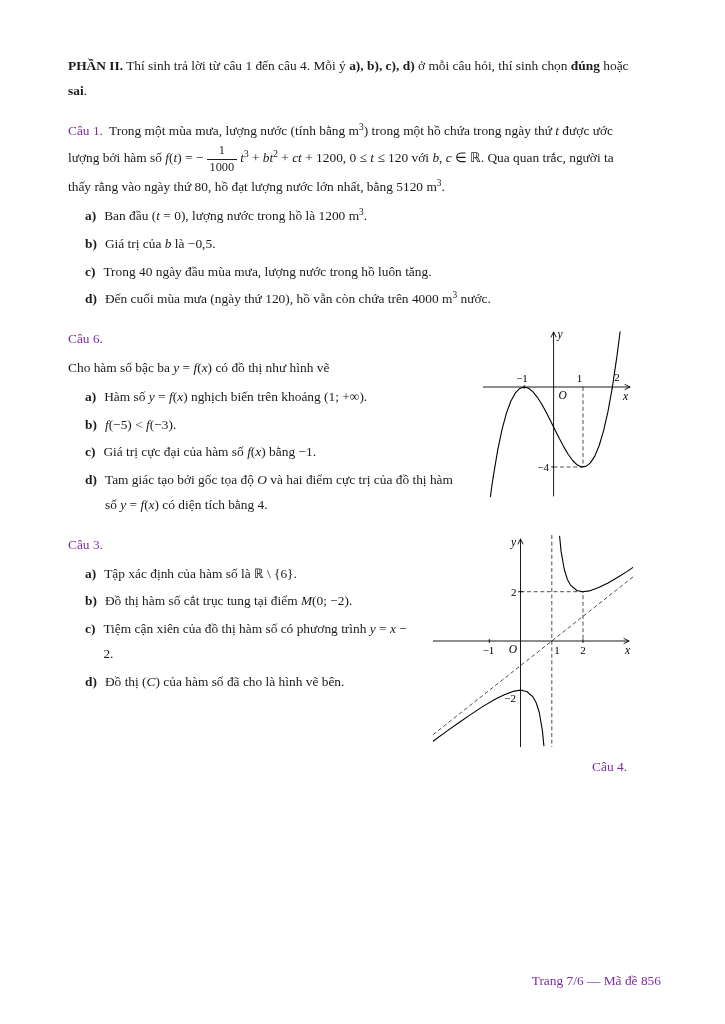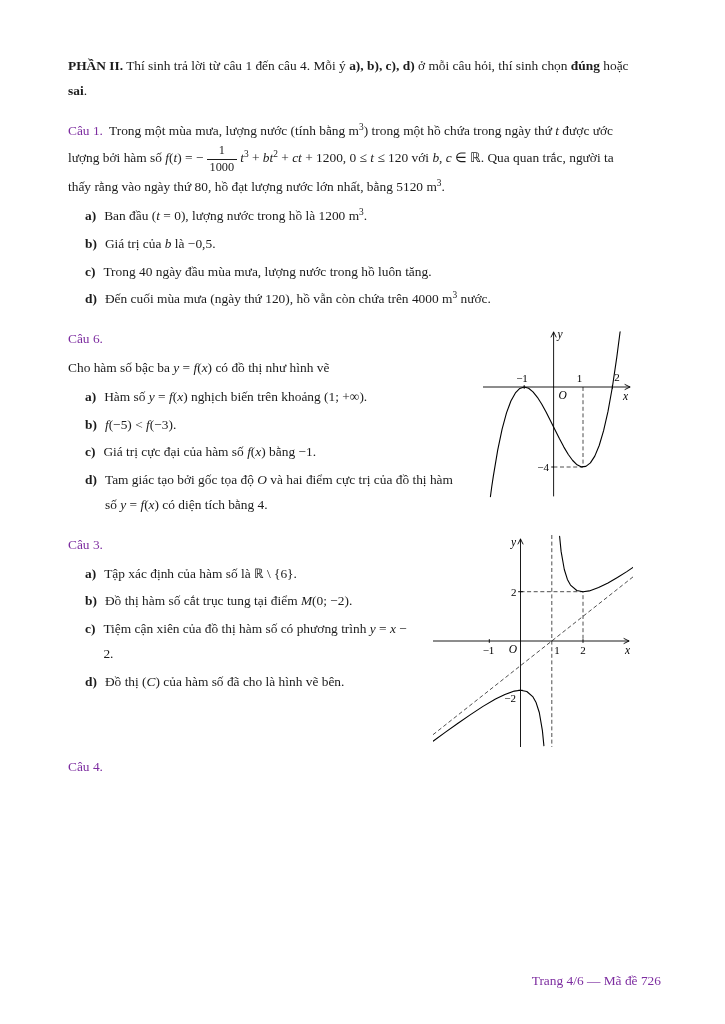--- a/index.html
+++ b/index.html
@@ -132,18 +132,18 @@
           <span class="ilabel">c)</span>
           <span class="itext">Tiệm cận xiên của đồ thị hàm số có phương trình <span class="mi">y</span> = <span class="mi">x</span> − 2.</span>
         </div>
       <div class="item">
           <span class="ilabel">d)</span>
           <span class="itext">Đồ thị (<span class="mi">C</span>) của hàm số đã cho là hình vẽ bên.</span>
         </div>
     </div>
   </section>
 
-  <section class="section clear" style="margin-top:26px;">
+  <section class="section clear" style="margin-top:26px;text-align:right;">
     <p class="para"><span class="qlabel">Câu 4.</span></p>
   </section>
 
-  <div class="footer">Trang 4/6 — Mã đề 726</div>
+  <div class="footer">Trang 7/6 — Mã đề 856</div>
 </div>
 
 </body></html>

